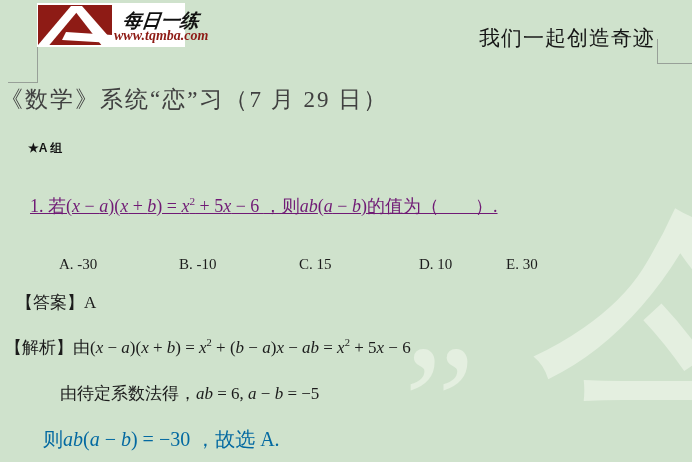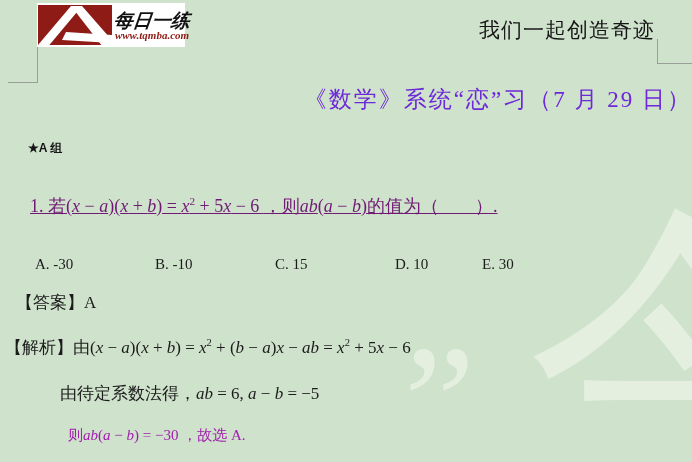--- a/index.html
+++ b/index.html
@@ -31,58 +31,58 @@
     background:#ffffff;z-index:2;display:flex;align-items:center;
   }
   .logo-mark{width:74px;height:40px;margin-left:1px;flex:0 0 auto;}
   .logo-textcol{display:flex;flex-direction:column;align-items:center;margin-left:2px;}
   .logo-brand{
     font-family:"Liberation Serif",serif;font-style:italic;font-weight:bold;
     font-size:19px;line-height:20px;color:#111;white-space:nowrap;transform:skewX(-6deg);
   }
   .logo-site{
     font-family:"Liberation Serif",serif;font-style:italic;font-weight:bold;
-    font-size:11px;line-height:9px;color:#8e1b15;white-space:nowrap;
+    font-size:14px;line-height:9px;color:#8e1b15;white-space:nowrap;
   }
   .slogan{
-    position:absolute;right:37px;top:16px;z-index:2;
+    position:absolute;right:37px;top:24px;z-index:2;
     font-size:21px;color:#161616;letter-spacing:1px;white-space:nowrap;
   }
   .corner-left{
     position:absolute;left:8px;top:47px;width:29px;height:35px;z-index:1;
     border-right:1px solid #98a098;border-bottom:1px solid #98a098;
   }
   .corner-right{
     position:absolute;left:657px;top:39px;width:34px;height:24px;z-index:1;
     border-left:1px solid #98a098;border-bottom:1px solid #98a098;
   }
   
   .doc-title{
     position:absolute;left:0;right:0;top:84px;z-index:2;
-    text-align:right;font-size:23px;letter-spacing:2px;
-    color:#6d28d9;white-space:nowrap;
+    text-align:left;font-size:23px;letter-spacing:2px;
+    color:#404040;white-space:nowrap;
   }
   .section-label{
     position:absolute;left:28px;top:140px;z-index:2;
     font-family:"Liberation Sans",sans-serif;font-weight:bold;
     font-size:12px;color:#141414;
   }
   .q-line{
     position:absolute;left:30px;top:194px;z-index:2;
     font-size:18px;color:#701a75;white-space:nowrap;text-decoration:underline;
   }
-  .opt{position:absolute;top:256px;z-index:2;font-size:15px;color:#1c1c1c;white-space:nowrap;}
+  .opt{position:absolute;top:256px;z-index:2;font-size:15px;color:#1c1c1c;white-space:nowrap;margin-left:24px;}
   .opt-a{left:35px;} .opt-b{left:155px;} .opt-c{left:275px;text-align:center;} .opt-d{left:395px;} .opt-e{left:482px;}
   .answer-line{
     position:absolute;left:16px;top:291px;z-index:2;
     font-size:17px;color:#1c1c1c;white-space:nowrap;
   }
   .sol-line1{position:absolute;left:5px;top:336px;z-index:2;font-size:17px;color:#1c1c1c;white-space:nowrap;}
   .sol-line2{position:absolute;left:60px;top:382px;z-index:2;font-size:17px;color:#1c1c1c;white-space:nowrap;}
-  .sol-line3{position:absolute;left:68px;top:426px;z-index:2;font-size:15px;color:#a21caf;white-space:nowrap;}
+  .sol-line3{position:absolute;left:43px;top:426px;z-index:2;font-size:20px;color:#0369a1;white-space:nowrap;}
   
   .seg-i{font-style:italic;font-family:"Liberation Serif",serif;}
   .seg-sup{vertical-align:super;font-size:0.62em;line-height:0;}
 </style>
 </head>
 <body>
 
 <div class="page">
 
   <div class="wm-char">今</div>

